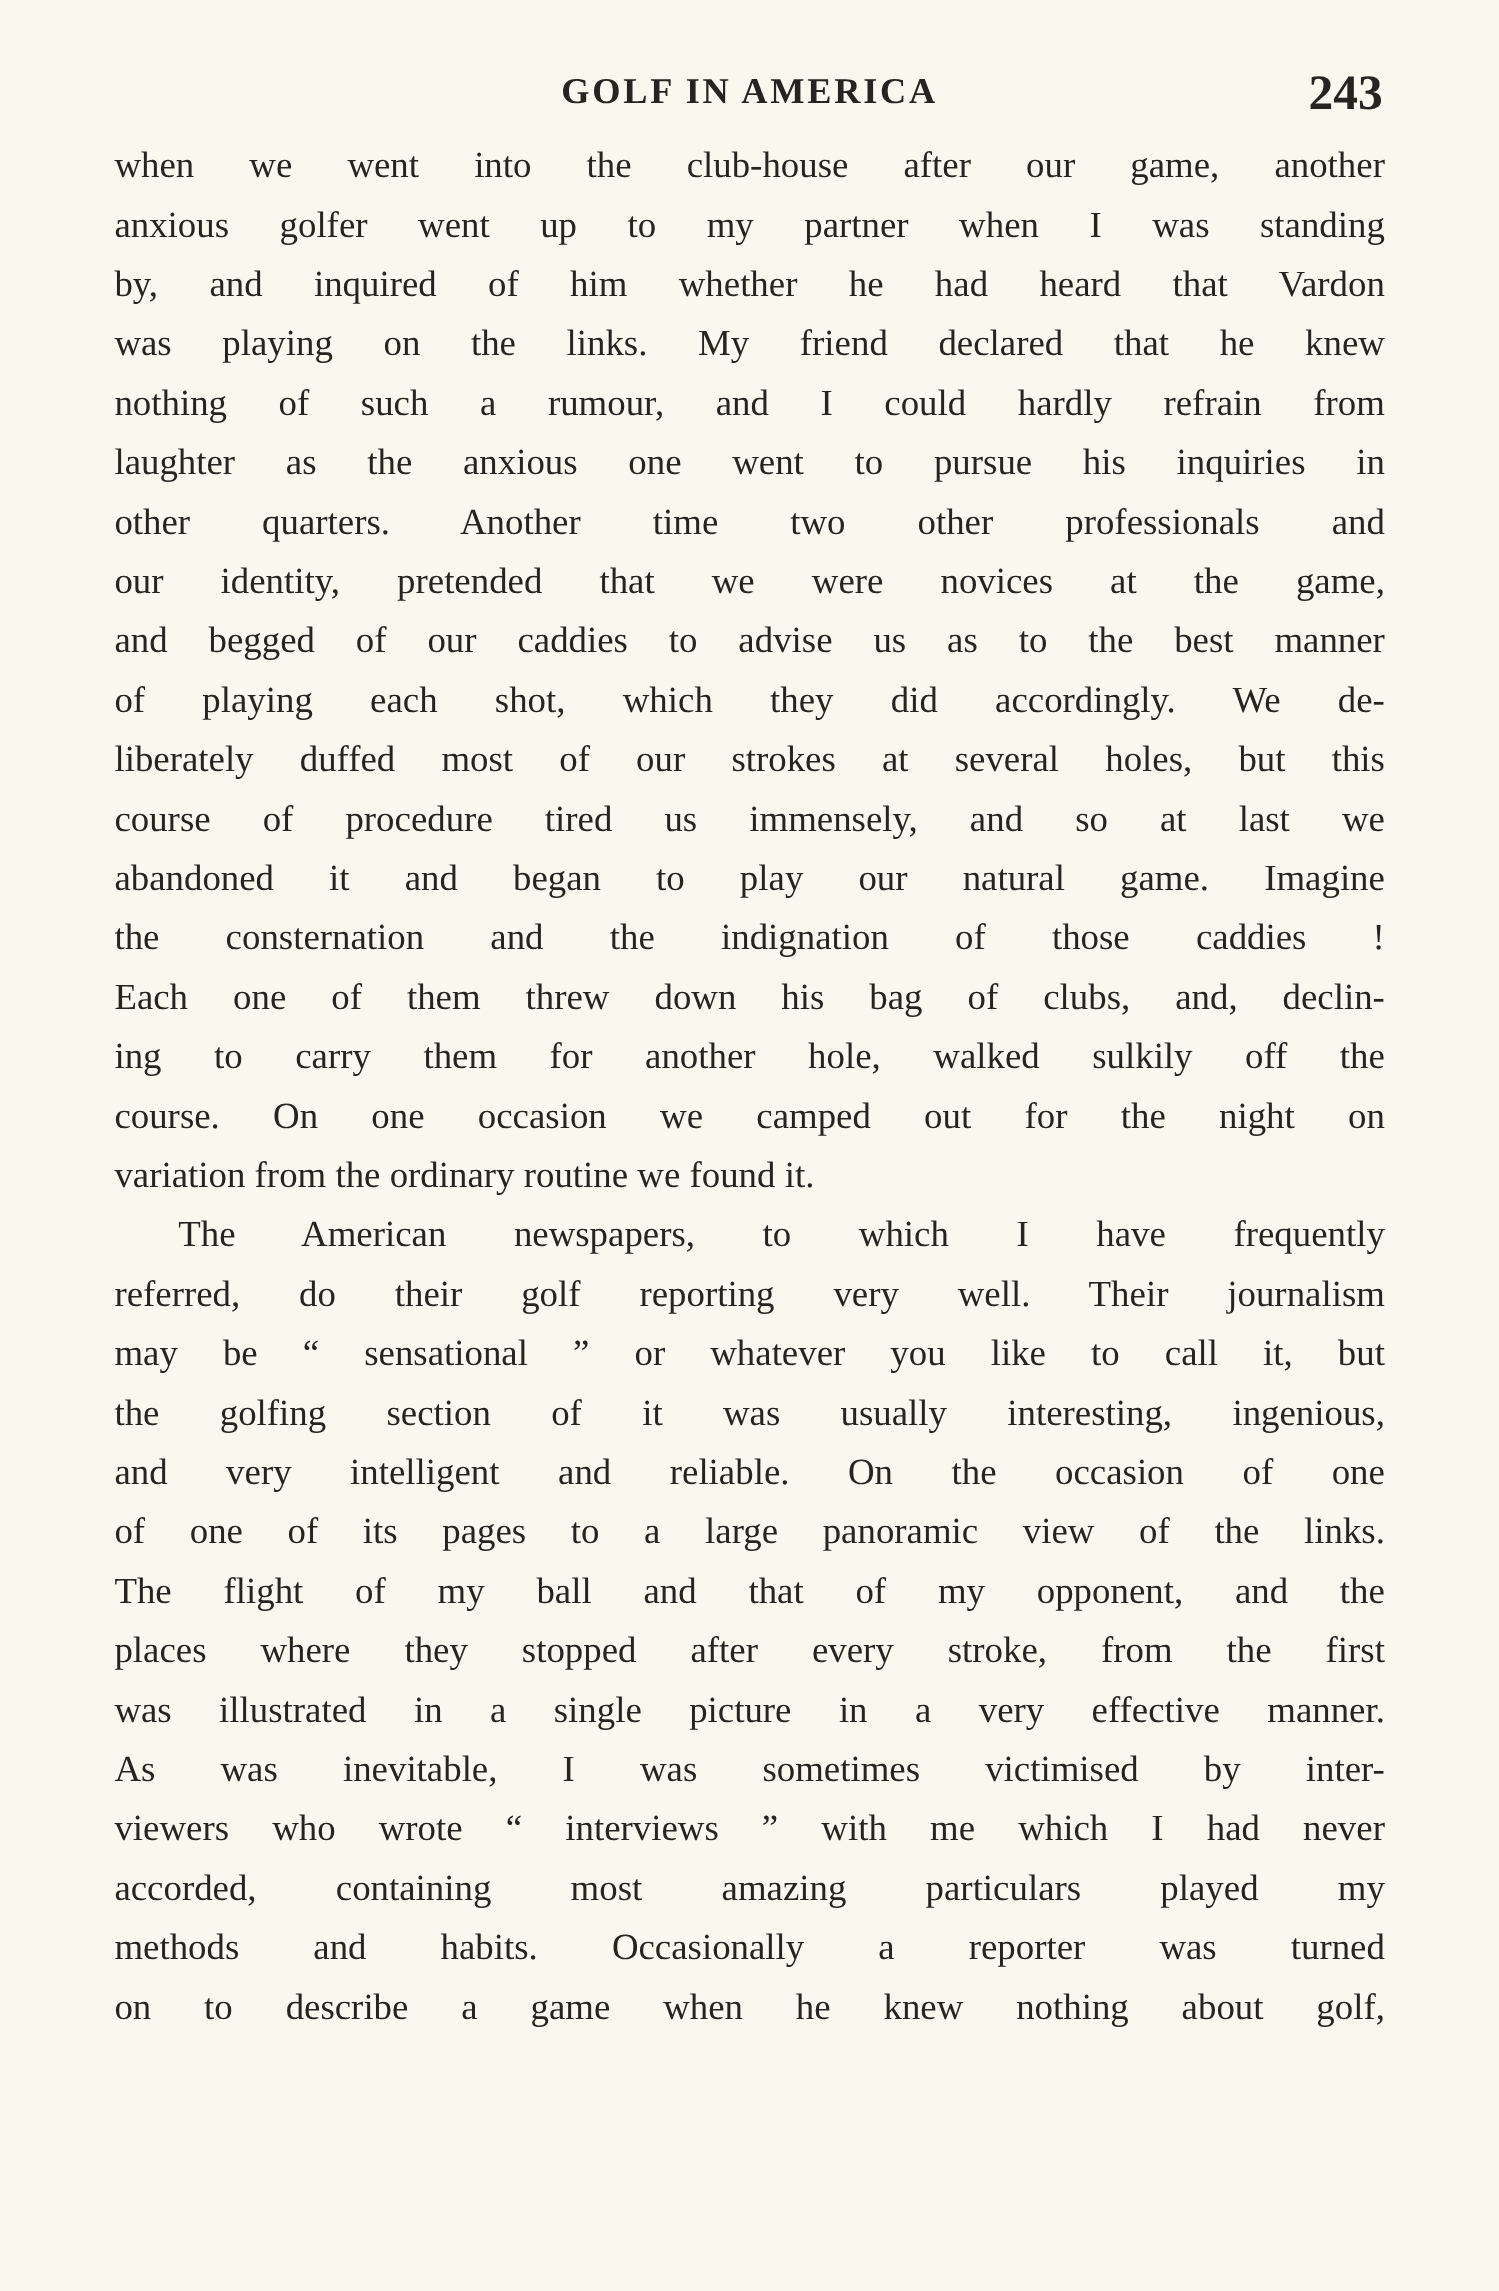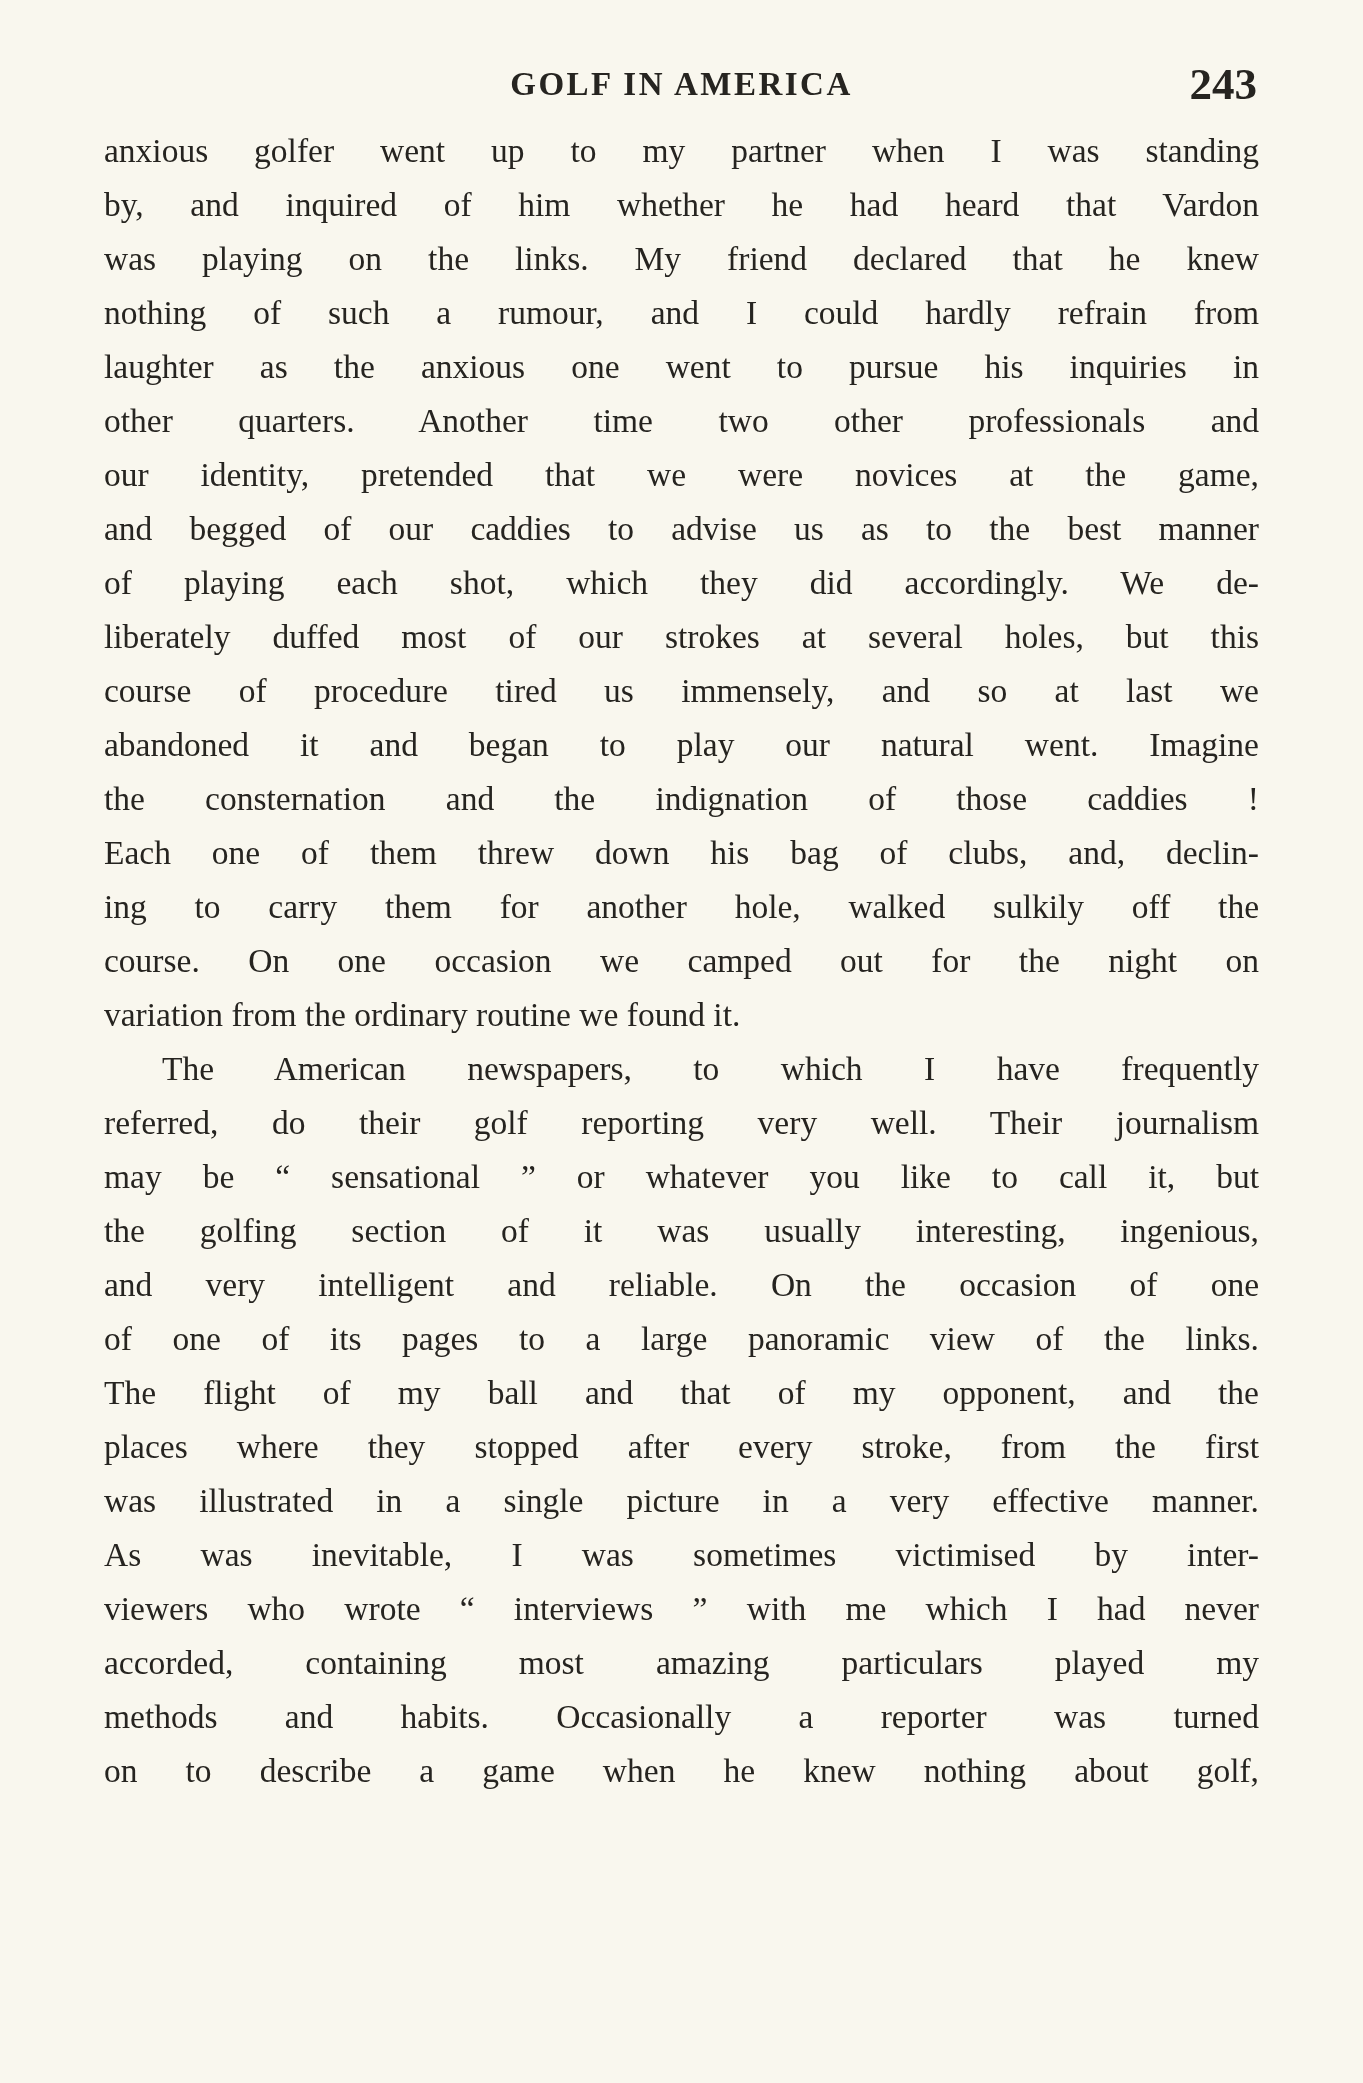--- a/index.html
+++ b/index.html
@@ -73,32 +73,33 @@
 <body>
 
 <div class="page" style="--paper: #f9f7ee; --ink: #262420;">
   <div class="content">
     <div class="page-header">
       <div class="page-title">GOLF IN AMERICA</div>
       <div class="page-number">243</div>
     </div>
     <div class="page-body">
         <div class="paragraph">
+          <div class="line">when we went into the club-house after our game, another</div>
           <div class="line">anxious golfer went up to my partner when I was standing</div>
           <div class="line">by, and inquired of him whether he had heard that Vardon</div>
           <div class="line">was playing on the links.  My friend declared that he knew</div>
           <div class="line">nothing of such a rumour, and I could hardly refrain from</div>
           <div class="line">laughter as the anxious one went to pursue his inquiries in</div>
           <div class="line">other quarters.  Another time two other professionals and</div>
           <div class="line">our identity, pretended that we were novices at the game,</div>
           <div class="line">and begged of our caddies to advise us as to the best manner</div>
           <div class="line">of playing each shot, which they did accordingly.  We de-</div>
           <div class="line">liberately duffed most of our strokes at several holes, but this</div>
           <div class="line">course of procedure tired us immensely, and so at last we</div>
-          <div class="line">abandoned it and began to play our natural went.  Imagine</div>
+          <div class="line">abandoned it and began to play our natural game.  Imagine</div>
           <div class="line">the consternation and the indignation of those caddies !</div>
           <div class="line">Each one of them threw down his bag of clubs, and, declin-</div>
           <div class="line">ing to carry them for another hole, walked sulkily off the</div>
           <div class="line">course.  On one occasion we camped out for the night on</div>
           <div class="line last">variation from the ordinary routine we found it.</div>
         </div>
         <div class="paragraph">
           <div class="line indent">The American newspapers, to which I have frequently</div>
           <div class="line">referred, do their golf reporting very well.  Their journalism</div>
           <div class="line">may be “ sensational ” or whatever you like to call it, but</div>

